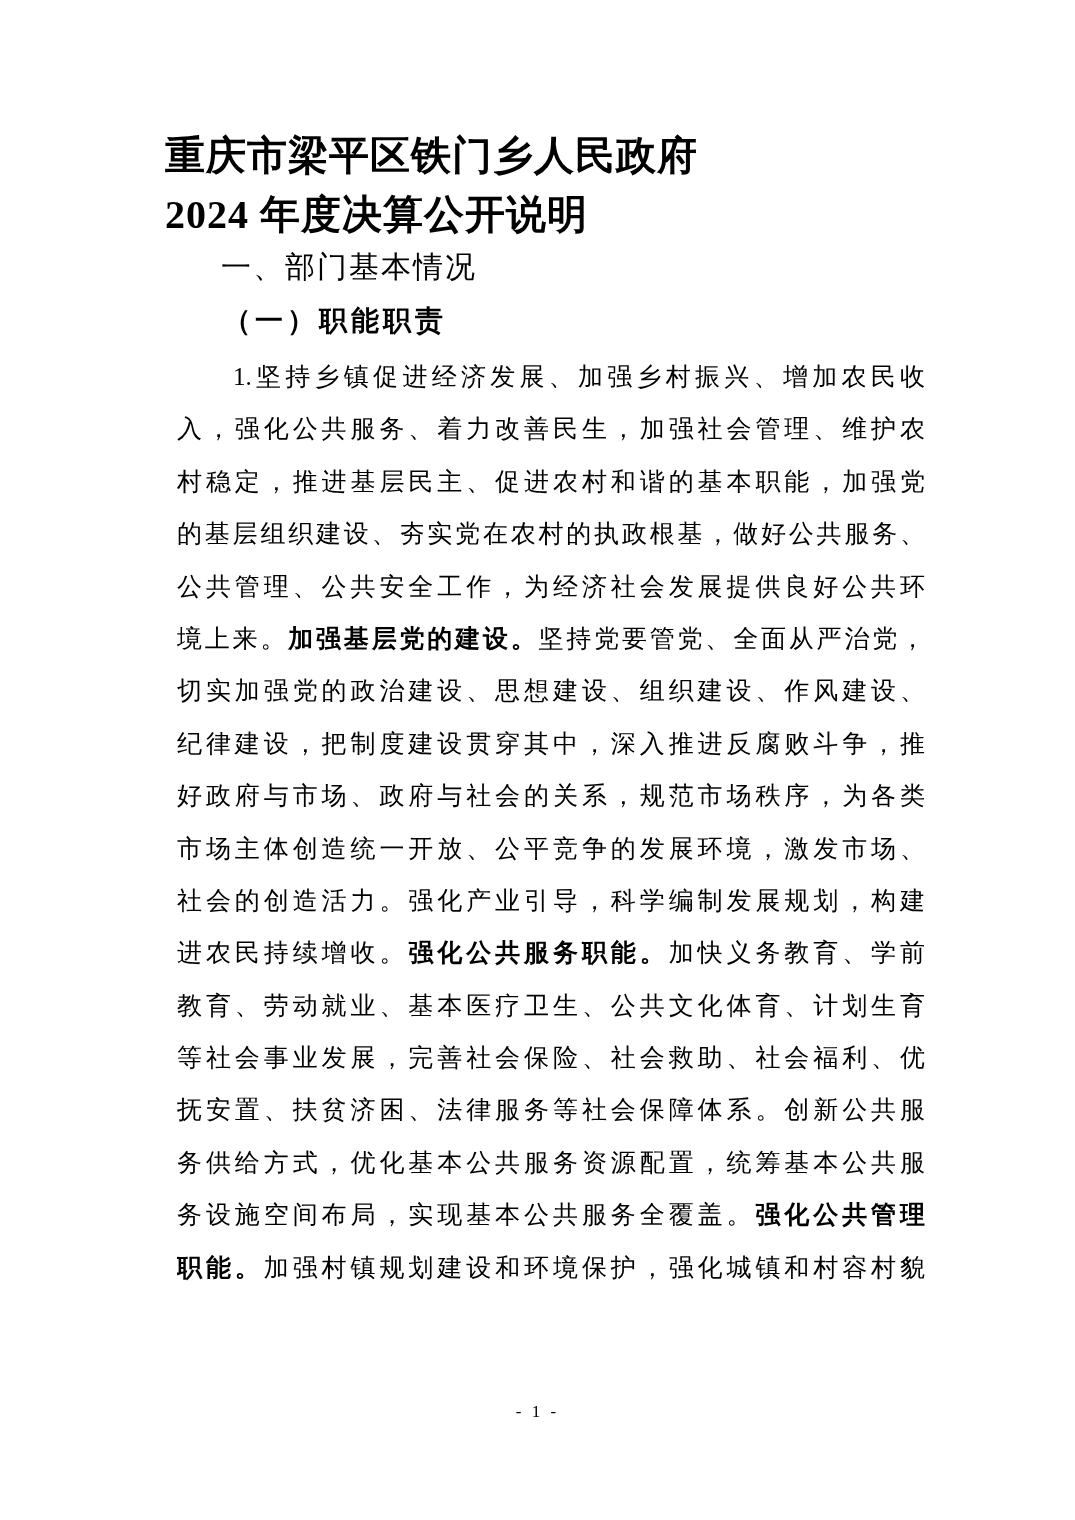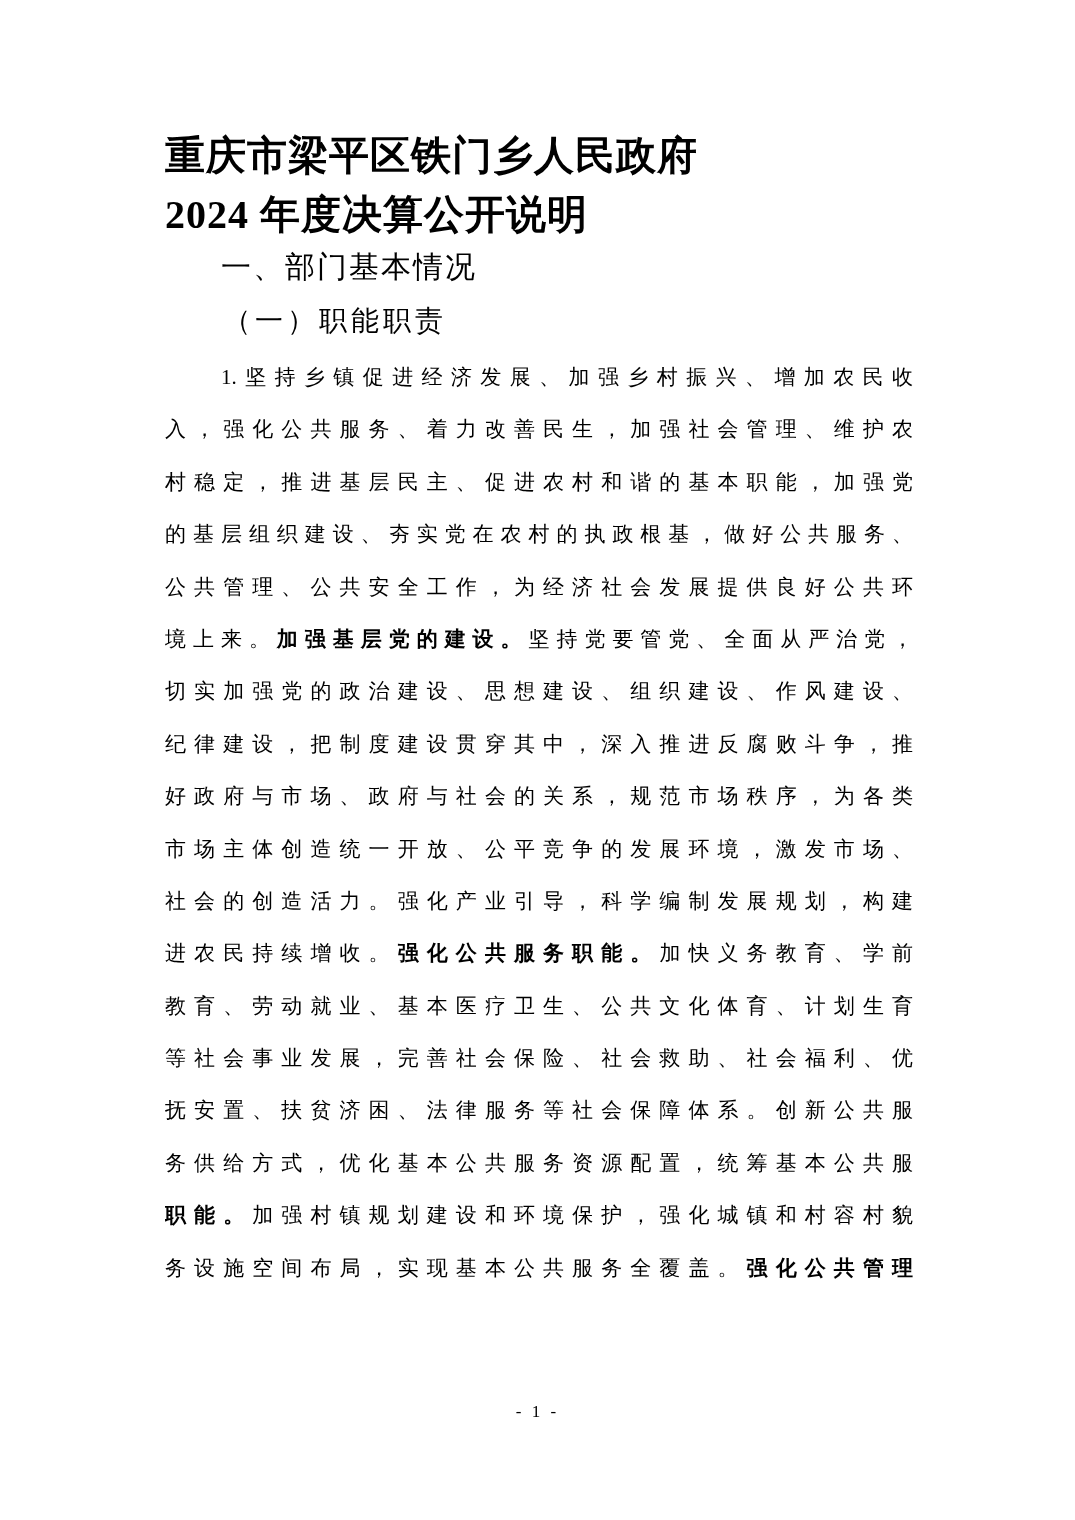--- a/index.html
+++ b/index.html
@@ -49,32 +49,32 @@
     line-height: 38px;
     letter-spacing: 2px;
     white-space: nowrap;
   }
   .subsection-heading {
     position: absolute;
     left: 58px;
     top: 302px;
     margin: 0;
     font-size: 28px;
-    font-weight: 400;
+    font-weight: 700;
     font-style: normal;
     line-height: 38px;
     letter-spacing: 4px;
     white-space: nowrap;
   }
   .para {
     position: absolute;
-    left: 0;
+    left: 12px;
     top: 351px;
     width: 748px;
-    font-size: 21px;
+    font-size: 25px;
     color: #000000;
   }
   .para .line {
     height: 52.4px;
     line-height: 52.4px;
     text-align: justify;
     text-align-last: justify;
     overflow: hidden;
   }
   .para .line.indent {
@@ -120,20 +120,20 @@
         <div class="line"><span>切实加强党的政治建设、思想建设、组织建设、作风建设、</span></div>
         <div class="line"><span>纪律建设，把制度建设贯穿其中，深入推进反腐败斗争，推</span></div>
         <div class="line"><span>好政府与市场、政府与社会的关系，规范市场秩序，为各类</span></div>
         <div class="line"><span>市场主体创造统一开放、公平竞争的发展环境，激发市场、</span></div>
         <div class="line"><span>社会的创造活力。强化产业引导，科学编制发展规划，构建</span></div>
         <div class="line"><span>进农民持续增收。</span><b>强化公共服务职能。</b><span>加快义务教育、学前</span></div>
         <div class="line"><span>教育、劳动就业、基本医疗卫生、公共文化体育、计划生育</span></div>
         <div class="line"><span>等社会事业发展，完善社会保险、社会救助、社会福利、优</span></div>
         <div class="line"><span>抚安置、扶贫济困、法律服务等社会保障体系。创新公共服</span></div>
         <div class="line"><span>务供给方式，优化基本公共服务资源配置，统筹基本公共服</span></div>
+        <div class="line"><span>务设施空间布局，实现基本公共服务全覆盖。</span><b>强化公共管理</b></div>
         <div class="line"><b>职能。</b><span>加强村镇规划建设和环境保护，强化城镇和村容村貌</span></div>
-        <div class="line"><span>务设施空间布局，实现基本公共服务全覆盖。</span><b>强化公共管理</b></div>
       </div>
 
   </div>
 
   <div class="footer">- 1 -</div>
 </div>
 
 </body></html>

